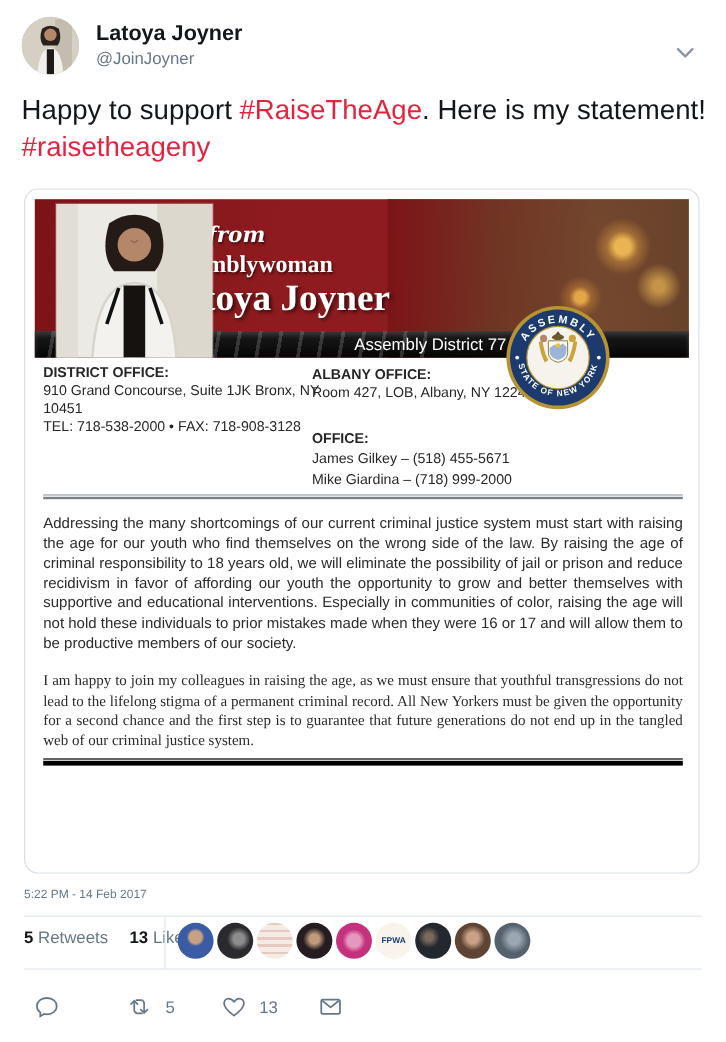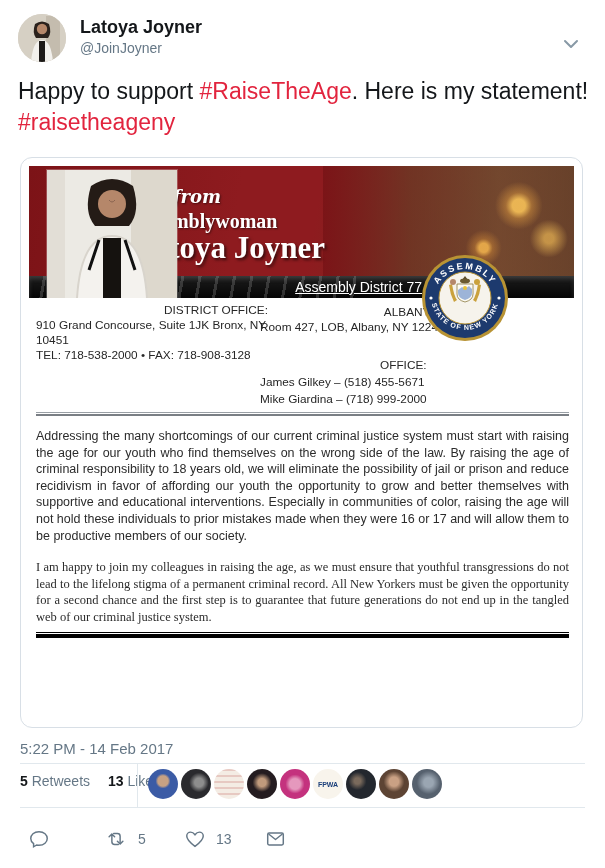--- a/index.html
+++ b/index.html
@@ -32,40 +32,40 @@
   }
   .banner-photo { position:absolute; left:18px; top:4px; width:130px; height:128px; z-index:3; background:linear-gradient(180deg,#f0efeb,#dcd9d2); box-shadow:0 0 0 1px rgba(255,255,255,.25); }
   .news-from { position:absolute; left:84px; top:20px; z-index:2; font-family:"DejaVu Serif", serif; font-style:italic; font-weight:bold; font-size:18px; color:#fff; text-shadow:1px 1px 2px rgba(0,0,0,.5); }
   .assemblywoman { position:absolute; left:104px; top:44px; z-index:2; font-family:"Liberation Serif", serif; font-weight:bold; font-size:20px; color:#fff; text-shadow:1px 1px 2px rgba(0,0,0,.55); }
   .banner-name { position:absolute; left:104px; top:64px; z-index:2; font-family:"Liberation Serif", serif; font-weight:bold; font-size:31px; color:#fff; text-shadow:2px 2px 3px rgba(0,0,0,.6); }
   .district-bar { position:absolute; left:0; bottom:0; width:100%; height:22px; z-index:2;
     background:linear-gradient(180deg,#1c1c1c,#050505);
     box-shadow:inset 0 3px 4px rgba(120,120,120,.35); }
   .district-bar .swoosh { position:absolute; left:0; top:0; width:60%; height:100%;
     background:repeating-linear-gradient(100deg, transparent 0 14px, rgba(170,170,170,.25) 14px 17px); }
-  .district-label { position:absolute; right:152px; top:3px; color:#fff; font-size:14px;text-decoration:underline; }
+  .district-label { position:absolute; right:152px; top:3px; color:#fff; font-size:14px; }
   .seal { position:absolute; left:392px; top:88px; width:88px; height:88px; z-index:5; }
 
   .doc-body { position:relative; width:545px; padding:0 5px 0 7px; color:#262626; }
   .offices { position:relative; height:100px; font-size:11.8px; line-height:15px; }
   .office-left { position:absolute; left:0; top:5px; width:232px; }
   .office-right { position:absolute; left:224px; top:7px; width:220px; }
-  .office-h { font-weight:normal;text-align:right; }
+  .office-h { font-weight:bold; }
   .release-left { position:absolute; left:0; top:55px; }
   .release-left .office-h { margin-bottom:2px; }
   .contact-right { position:absolute; left:224px; top:59px; line-height:17px; }
   .divider-light { margin:14px 0 0 0; border-top:1px solid #9aa0a6; border-bottom:2px solid #7a7f85; height:4px; }
   .headline { margin-top:9px; text-align:center; font-weight:bold; font-size:14.6px; line-height:19px; color:#111; }
   .para { margin-top:12px; font-size:12.5px; line-height:16.6px; text-align:justify; color:#2b2b2b; }
   .para.p2 { margin-top:15px;font-family:Liberation Serif, serif; }
   .divider-thick { margin-top:6px; border-top:1px solid #000; height:6px; border-bottom:4px solid #000; }
   .para.p3 { margin-top:12px; line-height:17px; }
 
   
-  .timestamp { position:absolute; left:20px; top:740px; font-size:15px; color:#657786; }
+  .timestamp { position:absolute; left:20px; top:740px; font-size:10px; color:#657786; }
   .hr1 { position:absolute; left:20px; top:763px; width:565px; border-top:1px solid #e1e8ed; }
   .hr2 { position:absolute; left:20px; top:807px; width:565px; border-top:1px solid #e1e8ed; }
   .stats { position:absolute; left:20px; top:773px; font-size:14px; color:#657786; }
   .stats b { color:#14171a; }
   .stats span.lbl { margin-right:14px; }
   .vsep { position:absolute; left:137px; top:764px; height:43px; border-left:1px solid #e1e8ed; }
   .likers { position:absolute; left:148px; top:769px; display:flex; gap:3px; }
   .liker { width:30px; height:30px; border-radius:50%; overflow:hidden; position:relative; cursor:pointer; }
   .liker span { position:absolute; inset:0; display:flex; align-items:center; justify-content:center; font-size:7px; font-weight:bold; color:#1b3f7a; }
   .lk1{background:radial-gradient(circle at 50% 40%, #c7a183 0 22%, #3b5ba5 32%);}

